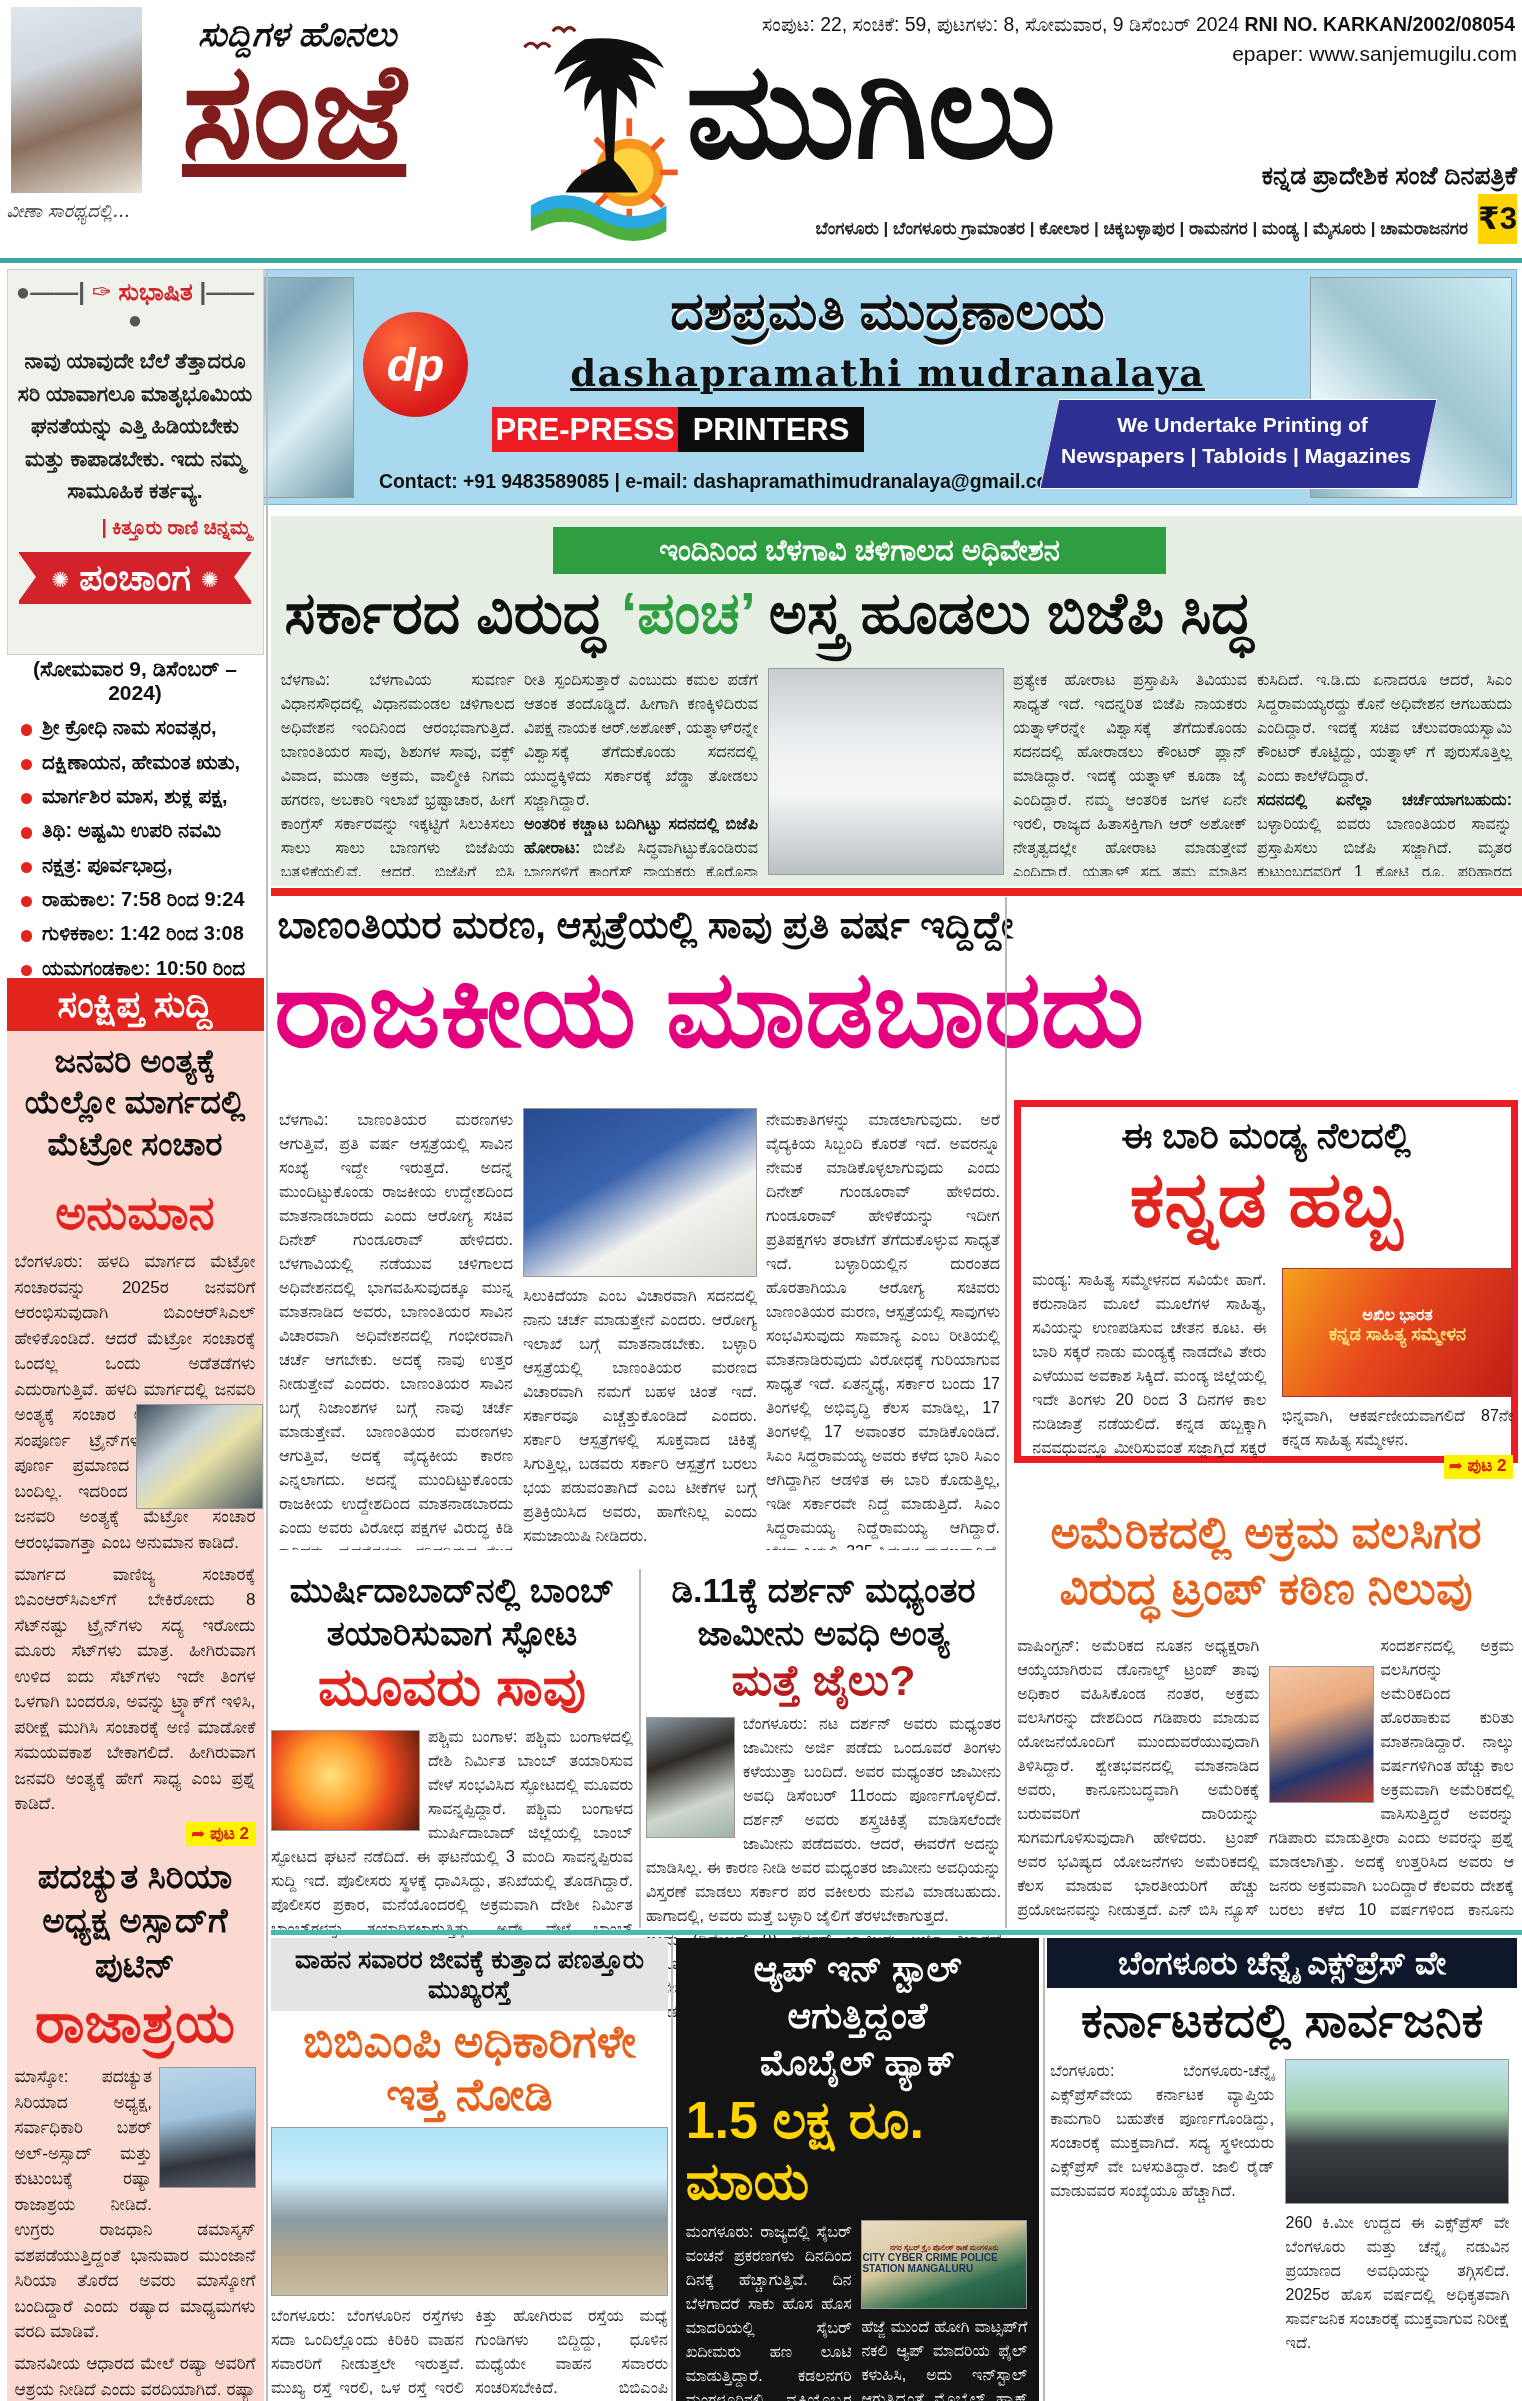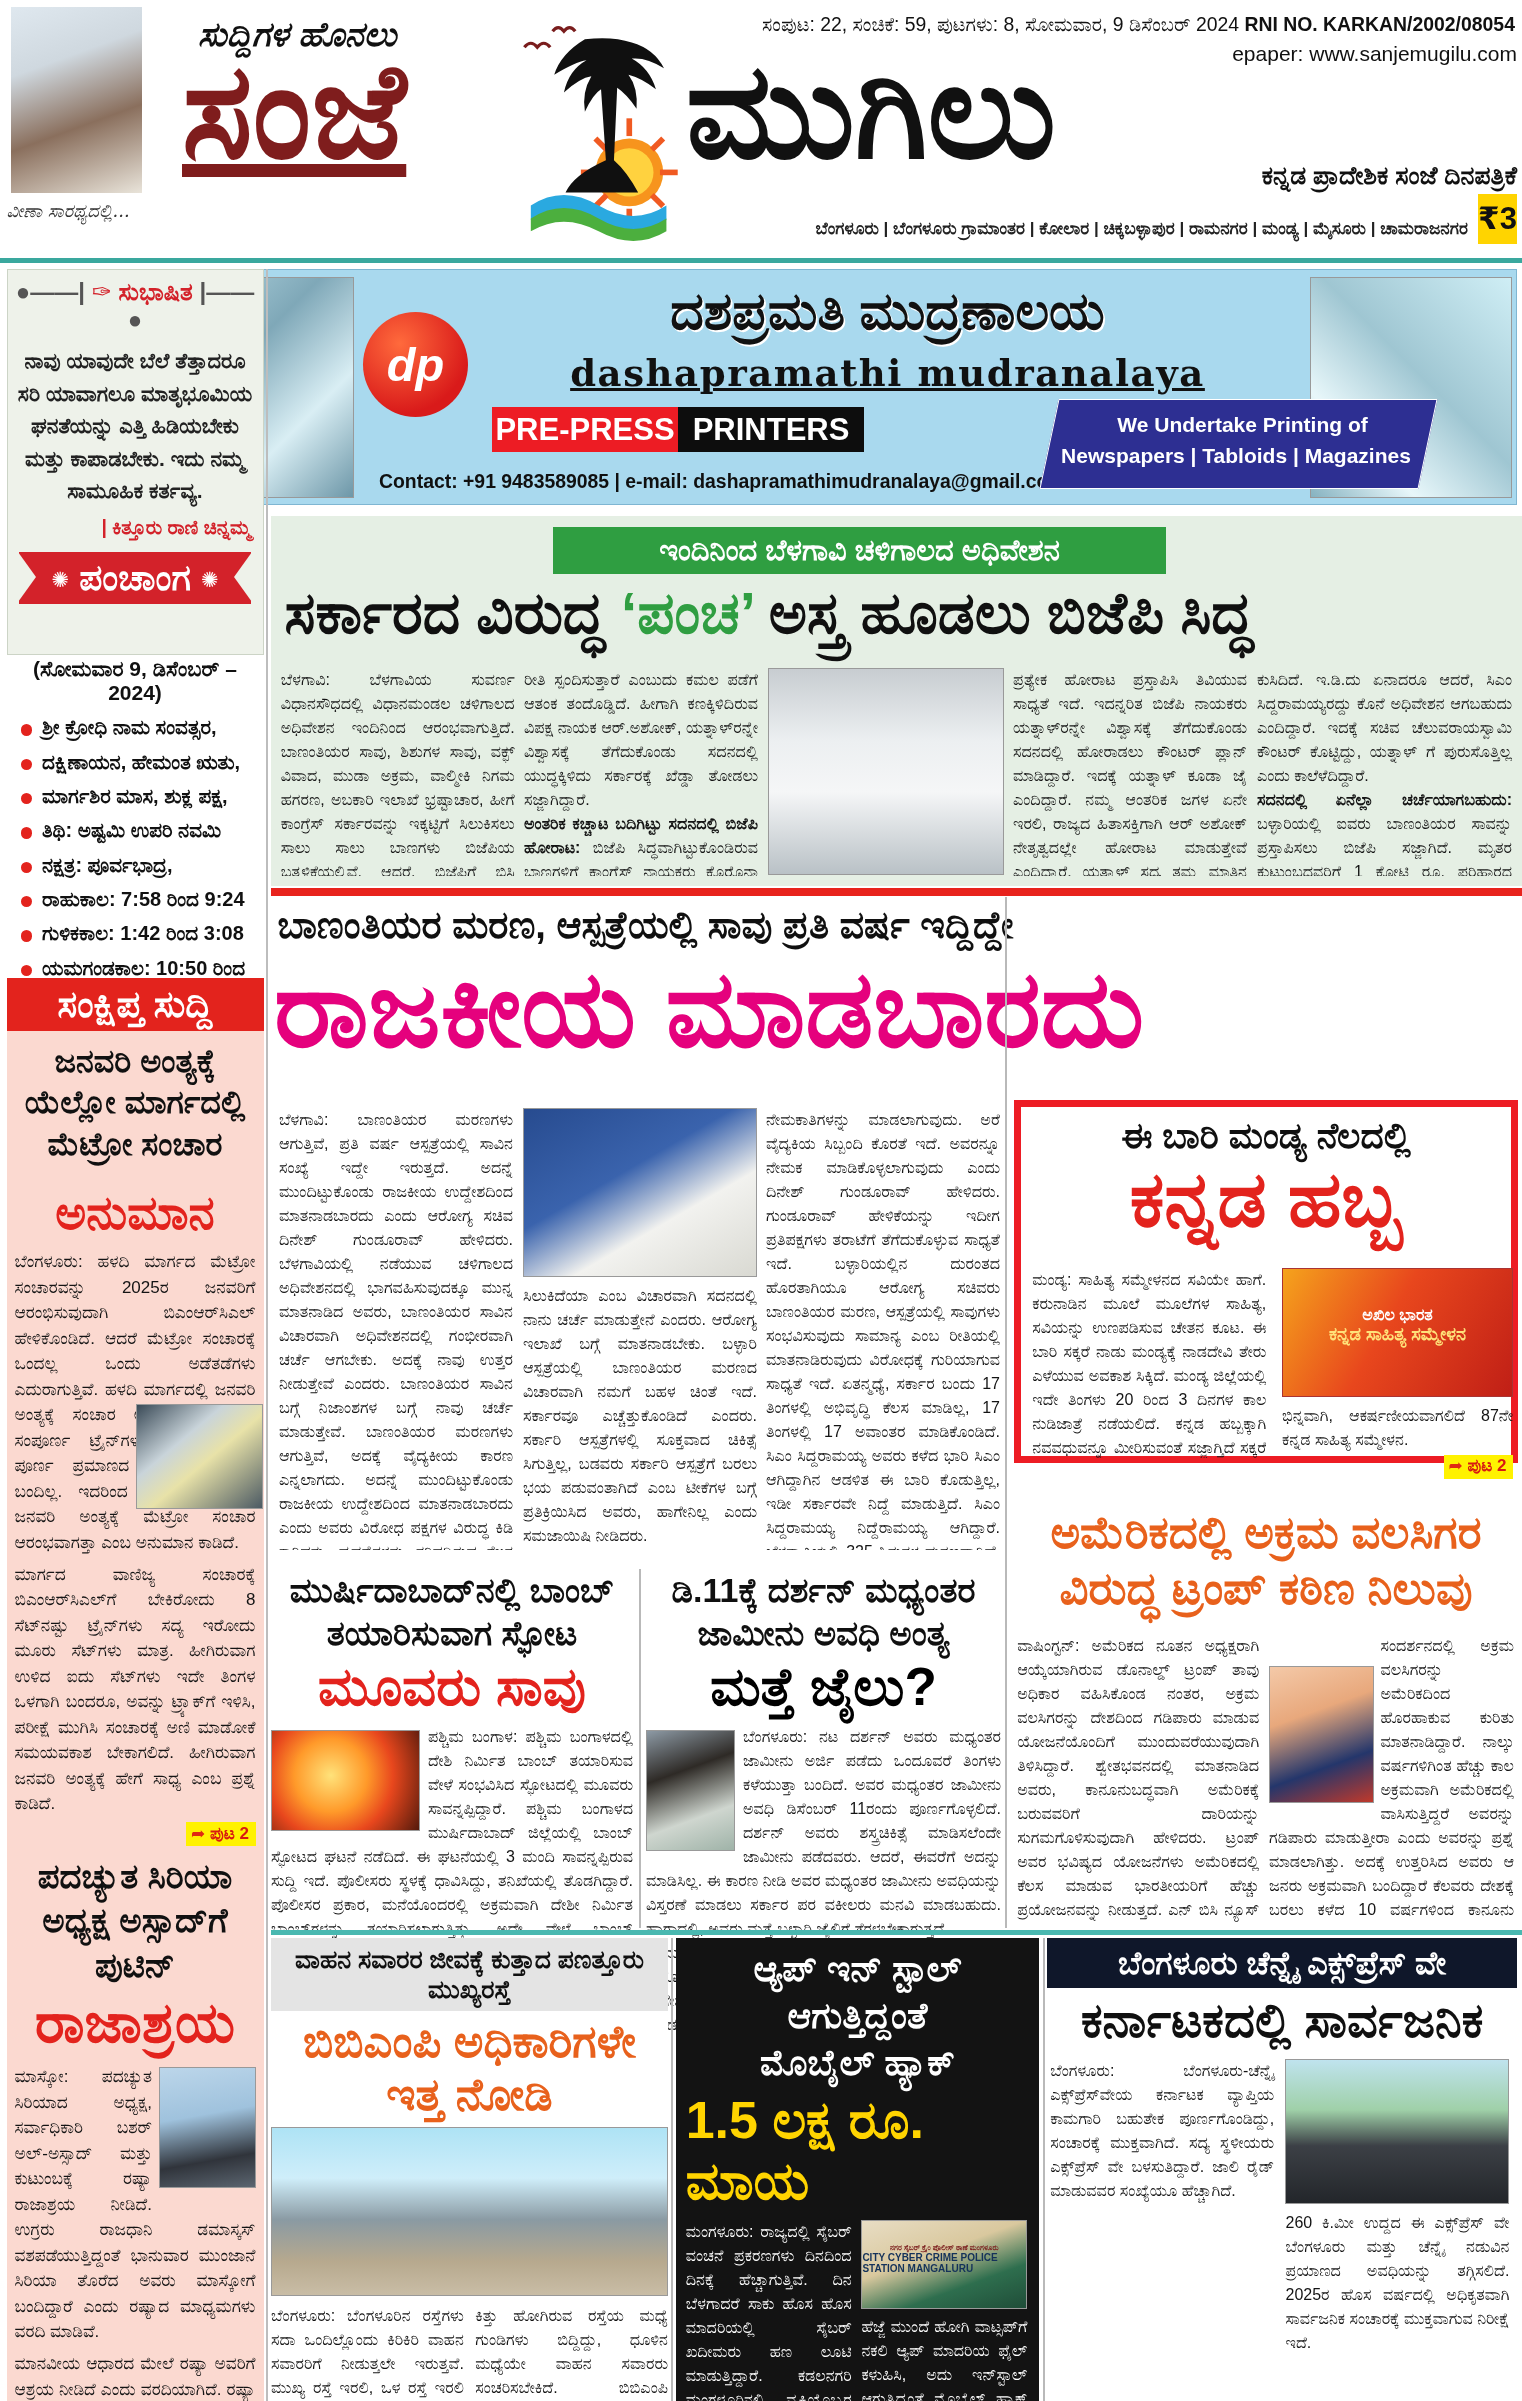--- a/index.html
+++ b/index.html
@@ -222,21 +222,21 @@
     <div class="bodytxt jst" style="font-size:16px;">ಪಶ್ಚಿಮ ಬಂಗಾಳ: ಪಶ್ಚಿಮ ಬಂಗಾಳದಲ್ಲಿ ದೇಶಿ ನಿರ್ಮಿತ ಬಾಂಬ್ ತಯಾರಿಸುವ ವೇಳೆ ಸಂಭವಿಸಿದ ಸ್ಫೋಟದಲ್ಲಿ ಮೂವರು ಸಾವನ್ನಪ್ಪಿದ್ದಾರೆ. ಪಶ್ಚಿಮ ಬಂಗಾಳದ ಮುರ್ಷಿದಾಬಾದ್ ಜಿಲ್ಲೆಯಲ್ಲಿ ಬಾಂಬ್ ಸ್ಫೋಟದ ಘಟನೆ ನಡೆದಿದೆ. ಈ ಘಟನೆಯಲ್ಲಿ 3 ಮಂದಿ ಸಾವನ್ನಪ್ಪಿರುವ ಸುದ್ದಿ ಇದೆ. ಪೊಲೀಸರು ಸ್ಥಳಕ್ಕೆ ಧಾವಿಸಿದ್ದು, ತನಿಖೆಯಲ್ಲಿ ತೊಡಗಿದ್ದಾರೆ. ಪೊಲೀಸರ ಪ್ರಕಾರ, ಮನೆಯೊಂದರಲ್ಲಿ ಅಕ್ರಮವಾಗಿ ದೇಶೀ ನಿರ್ಮಿತ ಬಾಂಬ್‌ಗಳನ್ನು ತಯಾರಿಸಲಾಗುತ್ತಿತ್ತು. ಅದೇ ವೇಳೆ ಬಾಂಬ್ ಸ್ಫೋಟಗೊಂಡು 3 ಮಂದಿ ಪ್ರಾಣ ಕಳೆದುಕೊಂಡಿದ್ದಾರೆ.</div>
     <div class="bodytxt jst" style="font-size:16px;">ಸಿಕ್ಕಿರುವ ಮಾಹಿತಿ ಪ್ರಕಾರ ಜಿಲ್ಲೆಯ ಖೈರ್ತಲಾ ನಿವಾಸಿ ಮಾಮುನ್ ಮುಲ್ಲಾ ಎಂಬುವವರ ಮನೆಯಲ್ಲಿ ಭಾನುವಾರ ತಡರಾತ್ರಿ, ಅಕ್ರಮ ಬಾಂಬ್ ತಯಾರಿಸುವ ಕಾರ್ಯ ನಡೆಯುತ್ತಿತ್ತು.</div>
     <div style="text-align:right;"><span class="puta">ಪುಟ 2</span></div>
   </div>
 
   <div class="abs" style="left:646px;top:1569px;width:355px;height:359px;background:#fff;">
     <div class="ctr b" style="font-size:34px;line-height:1.25;color:#101010;">
       <div>ಡಿ.11ಕ್ಕೆ ದರ್ಶನ್ ಮಧ್ಯಂತರ</div>
       <div>ಜಾಮೀನು ಅವಧಿ ಅಂತ್ಯ</div>
     </div>
-    <div class="ctr b" style="font-size:53px;color:#000000;margin:1.6px 0 6.5px 0;">ಮತ್ತೆ ಜೈಲು?</div>
+    <div class="ctr b" style="font-size:43px;color:#b91c1c;margin:1.6px 0 6.5px 0;">ಮತ್ತೆ ಜೈಲು?</div>
     <div class="photo" style="float:left;width:89px;height:121px;margin:4.8px 8px 3.2px 0;background:linear-gradient(160deg,#8d9aa5 0%,#2e2a26 35%,#cfd6cf 70%,#9fb3a8 100%);"></div>
     <div class="bodytxt jst" style="font-size:16px;">ಬೆಂಗಳೂರು: ನಟ ದರ್ಶನ್ ಅವರು ಮಧ್ಯಂತರ ಜಾಮೀನು ಅರ್ಜಿ ಪಡೆದು ಒಂದೂವರೆ ತಿಂಗಳು ಕಳೆಯುತ್ತಾ ಬಂದಿದೆ. ಅವರ ಮಧ್ಯಂತರ ಜಾಮೀನು ಅವಧಿ ಡಿಸೆಂಬರ್ 11ರಂದು ಪೂರ್ಣಗೊಳ್ಳಲಿದೆ. ದರ್ಶನ್ ಅವರು ಶಸ್ತ್ರಚಿಕಿತ್ಸೆ ಮಾಡಿಸಲೆಂದೇ ಜಾಮೀನು ಪಡೆದವರು. ಆದರೆ, ಈವರೆಗೆ ಅದನ್ನು ಮಾಡಿಸಿಲ್ಲ. ಈ ಕಾರಣ ನೀಡಿ ಅವರ ಮಧ್ಯಂತರ ಜಾಮೀನು ಅವಧಿಯನ್ನು ವಿಸ್ತರಣೆ ಮಾಡಲು ಸರ್ಕಾರ ಪರ ವಕೀಲರು ಮನವಿ ಮಾಡಬಹುದು. ಹಾಗಾದಲ್ಲಿ, ಅವರು ಮತ್ತೆ ಬಳ್ಳಾರಿ ಜೈಲಿಗೆ ತೆರಳಬೇಕಾಗುತ್ತದೆ.</div>
     <div class="bodytxt jst" style="font-size:16px;">ಇಂದು (ಡಿಸೆಂಬರ್ 9) ದರ್ಶನ್ ಜಾಮೀನು ಅರ್ಜಿ ವಿಚಾರಣೆ ಹೈಕೋರ್ಟ್ ನಲ್ಲಿ ನಡೆಯಲಿದೆ. ಈ ವೇಳೆ ದರ್ಶನ್ ಪರ ವಕೀಲರಾದ ಸಿವಿ ನಾಗೇಶ್ ಅವರು ಮಧ್ಯಂತರ ಜಾಮೀನು ಅವಧಿ ವಿಸ್ತರಣೆಗೆ ಮನವಿ ಮಾಡುವ ಸಾಧ್ಯತೆ ಇದೆ.</div>
     <div style="text-align:right;"><span class="puta">ಪುಟ 2</span></div>
   </div>
 
   <div class="abs" style="left:271px;top:1930px;width:1252px;height:4.8px;background:#49b8b0;"></div>
 
   <div class="abs" style="left:271px;top:1938px;width:397px;height:463px;background:#fff;">
     <div class="ctr b" style="background:#e4e4e4;font-size:25px;padding:6.5px 1.6px;color:#101010;">ವಾಹನ ಸವಾರರ ಜೀವಕ್ಕೆ ಕುತ್ತಾದ ಪಣತ್ತೂರು ಮುಖ್ಯರಸ್ತೆ</div>

